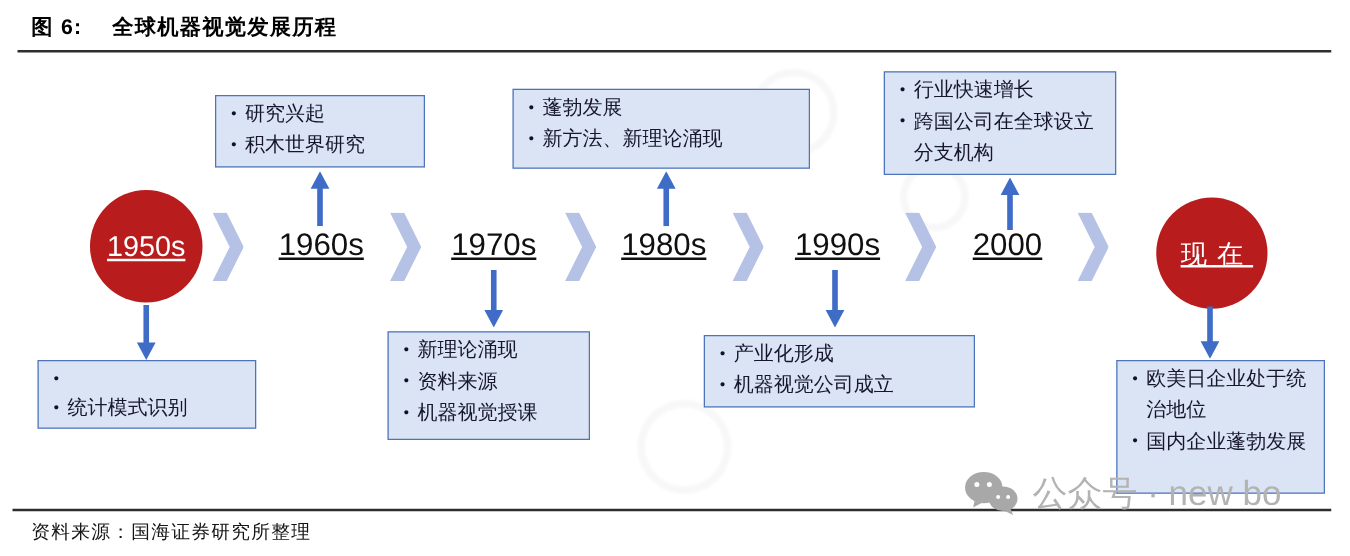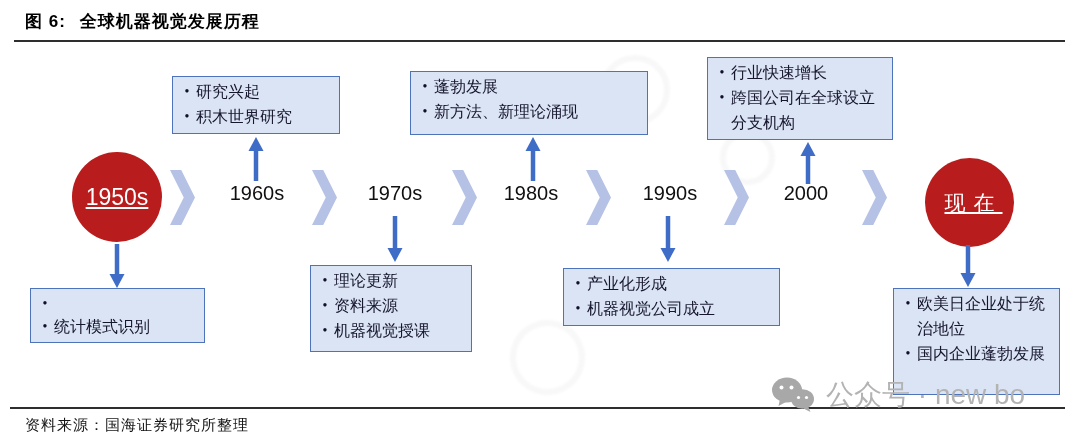--- a/index.html
+++ b/index.html
@@ -11,21 +11,21 @@
     background: #ffffff;
     overflow: hidden;
     font-family: "Liberation Sans", sans-serif;
   }
   
   .fig-title {
     position: absolute; left: 25px; top: 10px;
     font-size: 17px; font-weight: bold; color: #000;
     letter-spacing: 1px; white-space: nowrap;
   }
-  .fig-title .fig-label { margin-right: 14px; }
+  .fig-title .fig-label { margin-right: 24px; }
   .rule-top {
     position: absolute; left: 14px; top: 40px;
     width: 1051px; height: 2px; background: #2e2e2e;
   }
   
   .rule-bottom {
     position: absolute; left: 10px; top: 407px;
     width: 1055px; height: 2px; background: #2e2e2e;
   }
   .source-note {
@@ -39,21 +39,21 @@
     position: absolute; width: 90px; height: 90px;
     border-radius: 50%; background: #b91c1c;
     display: flex; align-items: center; justify-content: center;
     color: #ffffff;
     text-decoration: underline;
   }
   .circle-1950s { left: 72px; top: 152px; font-size: 23px; }
   .circle-now   { left: 925px; top: 158px; width: 89px; height: 89px; font-size: 21px; letter-spacing: 8px; padding-left: 8px; font-family: "Liberation Serif", serif; }
   .era-label {
     position: absolute; width: 80px; top: 182px;
-    text-align: center; font-size: 20px; color: #101010;
+    text-align: center; font-size: 25px; color: #101010; text-decoration: underline;
   }
   .era-1960s { left: 217px; }
   .era-1970s { left: 355px; }
   .era-1980s { left: 491px; }
   .era-1990s { left: 630px; }
   .era-2000  { left: 766px; }
   .chevron {
     position: absolute; top: 170px; width: 25px; height: 55px;
     background: #b6c2e5;
     clip-path: polygon(0% 0%, 45% 0%, 100% 50%, 45% 100%, 0% 100%, 55% 50%);
@@ -172,21 +172,21 @@
         <span class="bullet-text">研究兴起</span>
       </div>
       <div class="bullet-row">
         <span class="dot">•</span>
         <span class="bullet-text">积木世界研究</span>
       </div>
     </div>
   <div class="callout box-1970s">
       <div class="bullet-row">
         <span class="dot">•</span>
-        <span class="bullet-text">理论更新</span>
+        <span class="bullet-text">新理论涌现</span>
       </div>
       <div class="bullet-row">
         <span class="dot">•</span>
         <span class="bullet-text">资料来源</span>
       </div>
       <div class="bullet-row">
         <span class="dot">•</span>
         <span class="bullet-text">机器视觉授课</span>
       </div>
     </div>

